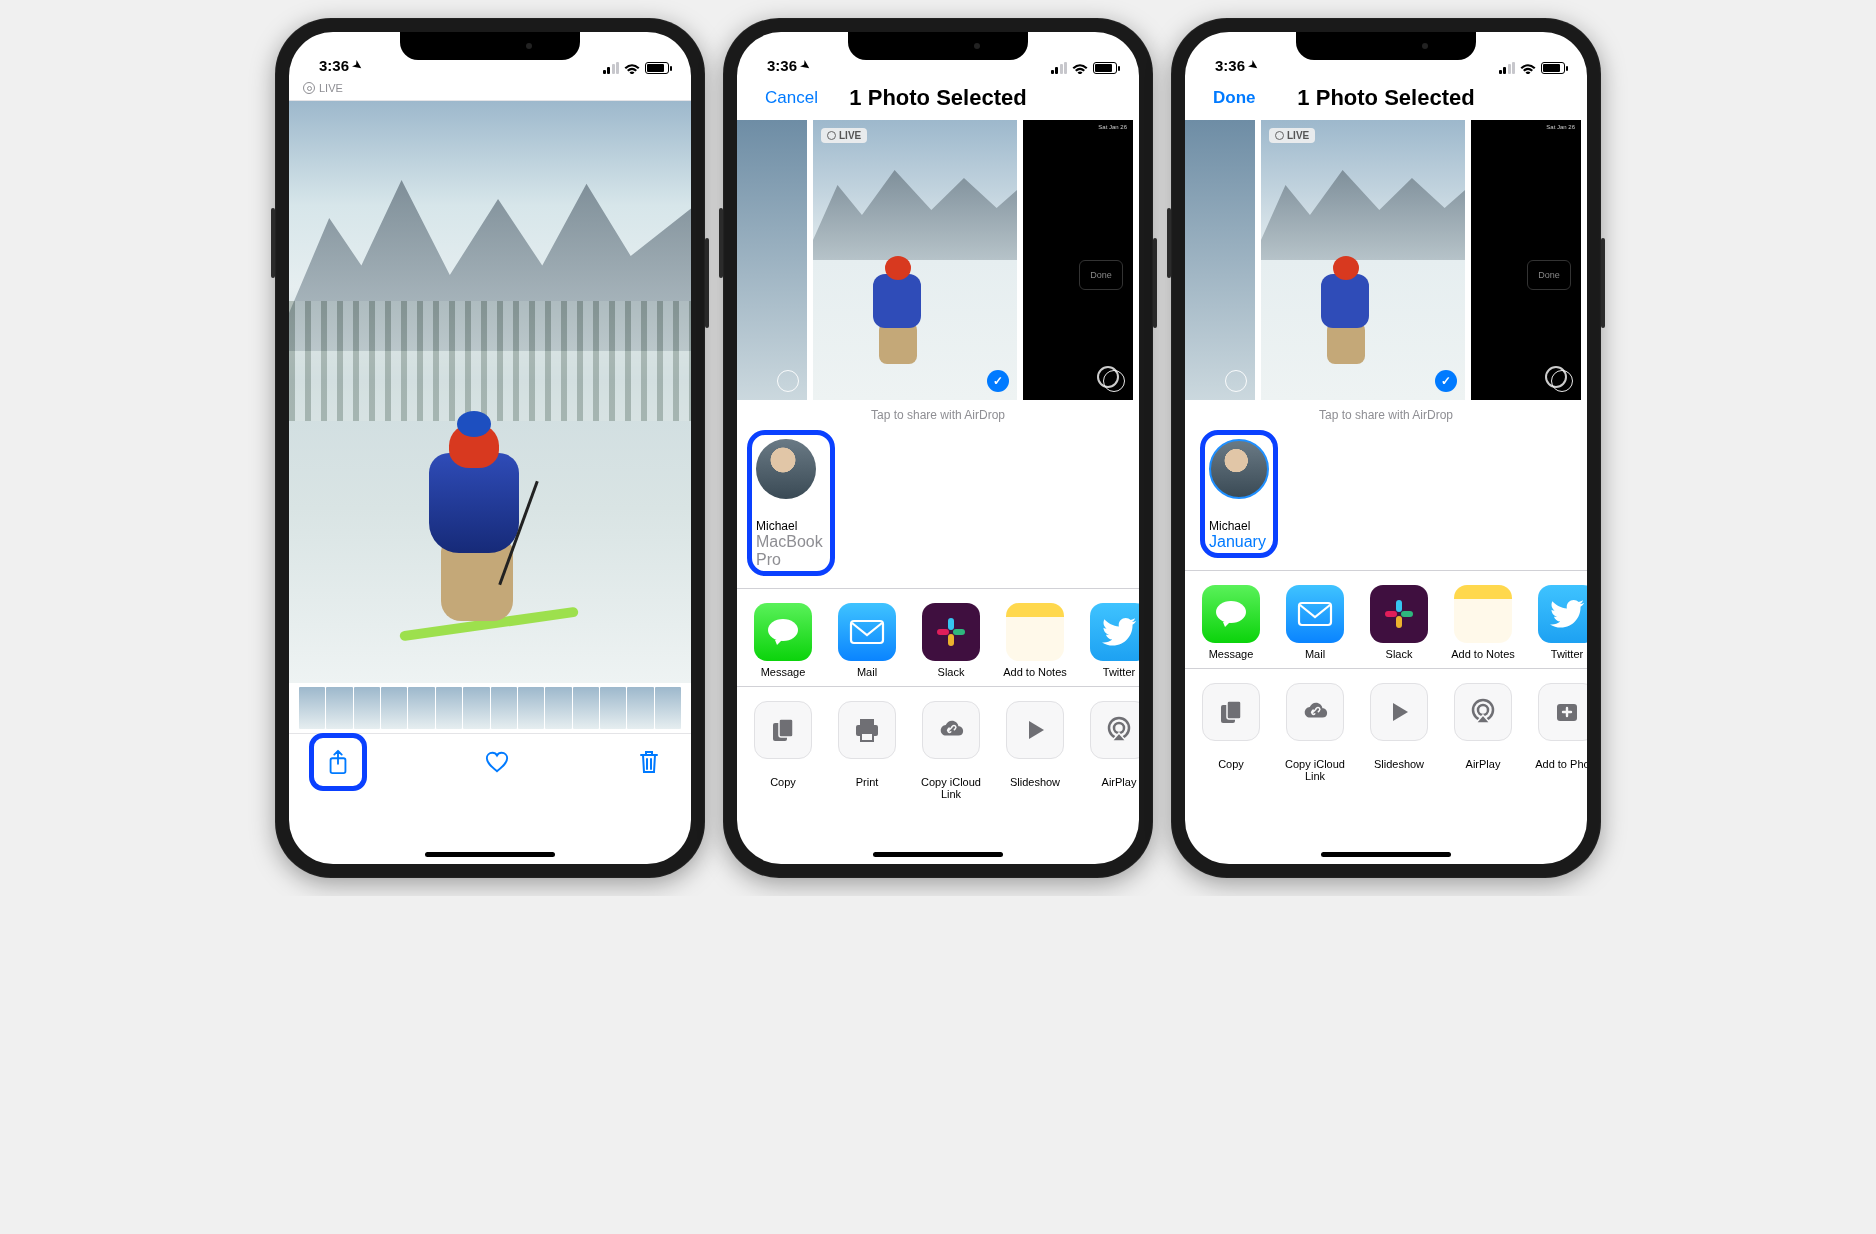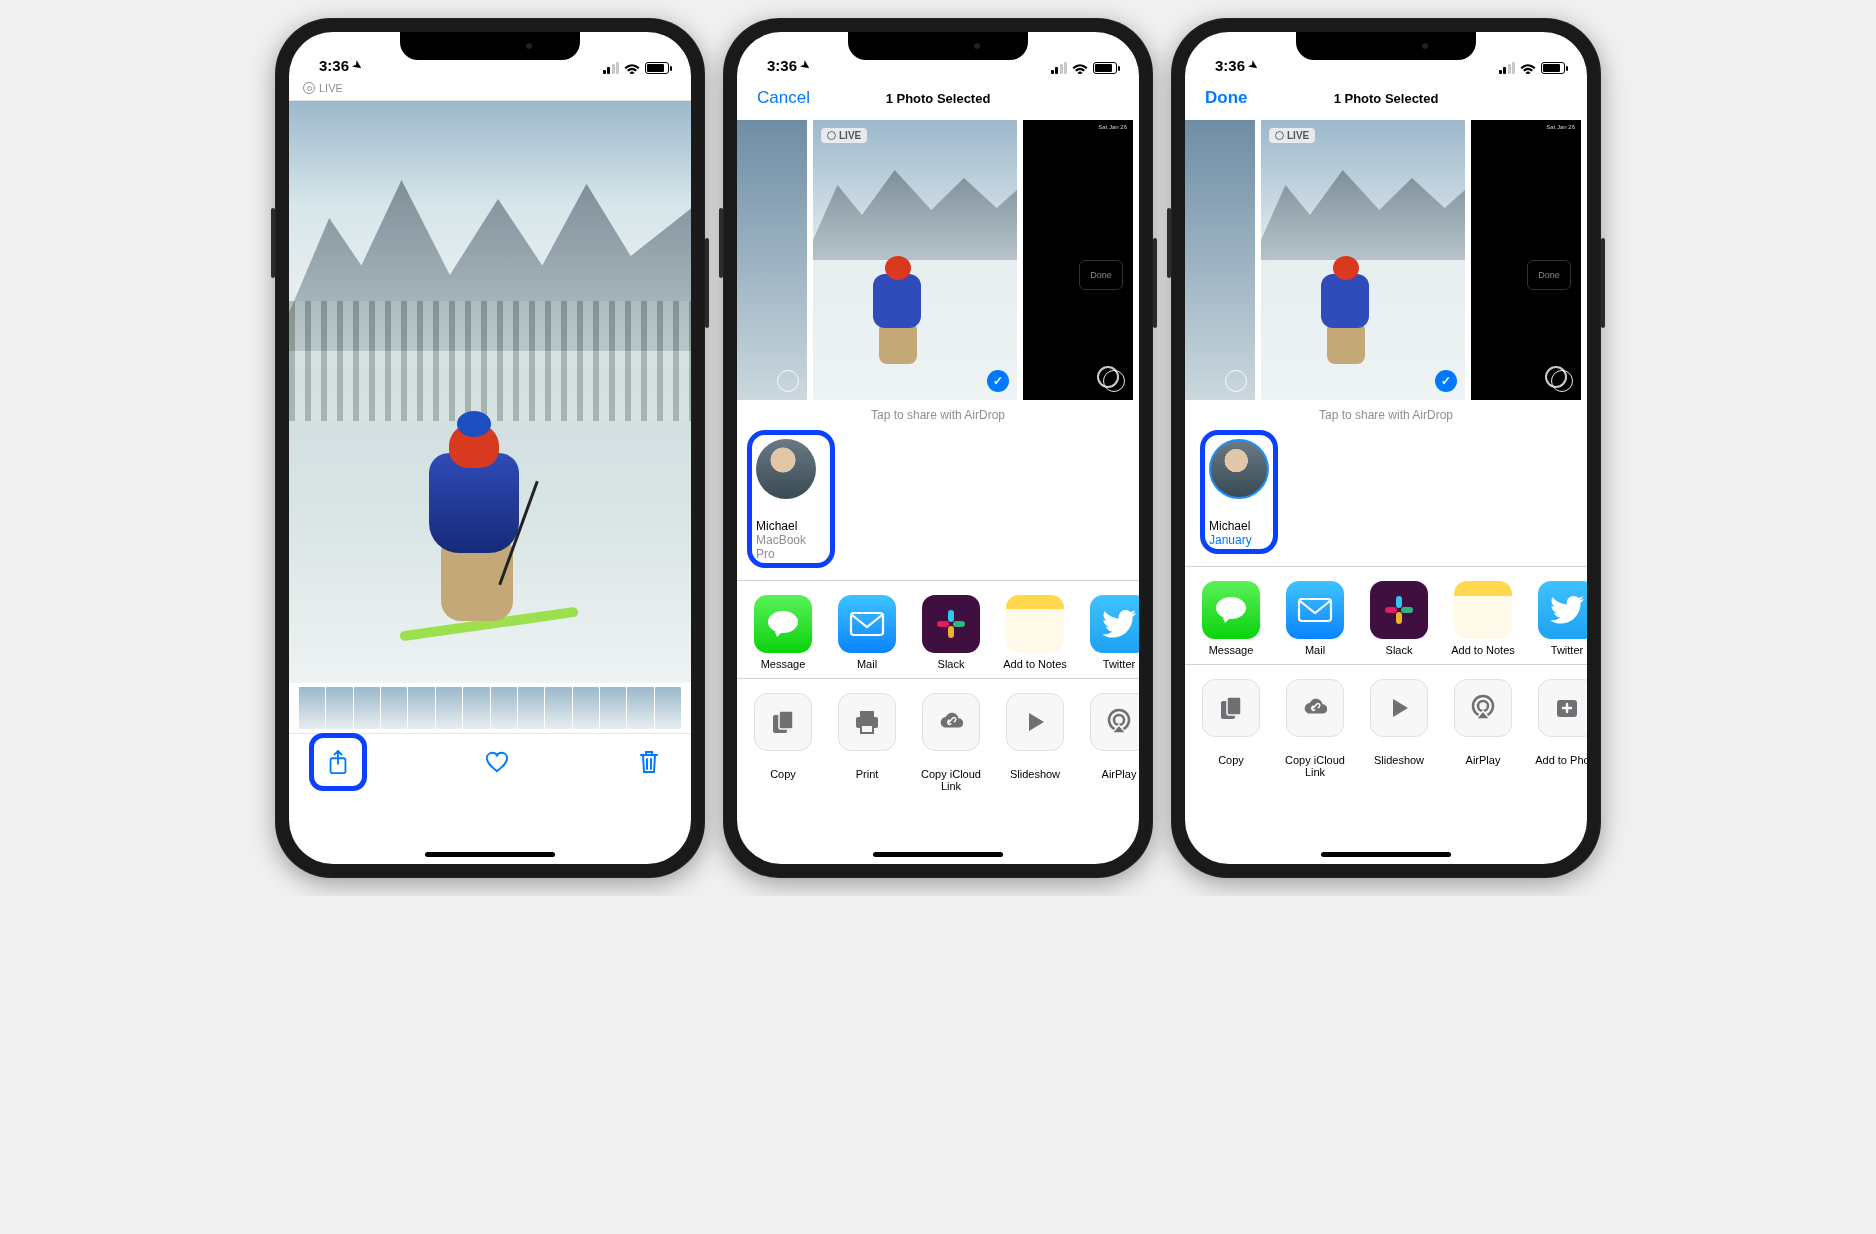--- a/index.html
+++ b/index.html
@@ -125,23 +125,23 @@
   .bottombar{
     height:56px;border-top:0.5px solid #e4e4e7;display:flex;align-items:center;justify-content:space-between;padding:0 20px;
   }
   .ibtn{color:#007aff;display:flex;align-items:center;justify-content:center;width:44px;height:44px;}
   .ibtn svg{width:24px;height:26px;}
   .highlight-ring{
     border:5px solid #0a40ff;border-radius:14px;padding:2px;
   }
 
   
-  .nav2{height:44px;display:flex;align-items:center;padding:0 20px;}
+  .nav2{height:44px;display:flex;align-items:center;padding:0 28px;}
   .nav2 .lbtn{color:#007aff;font-size:17px;min-width:60px;}
-  .nav2 .ctitle{flex:1;text-align:center;font-size:13px;font-weight:700;}
+  .nav2 .ctitle{flex:1;text-align:center;font-size:22px;font-weight:700;}
   .nav2 .rpad{min-width:60px;}
   .photorow{height:280px;display:flex;gap:6px;padding-left:0; background:#fff;}
   .photorow .ph{position:relative;border-radius:0;overflow:hidden;}
   .ph1{width:70px;background:linear-gradient(#6e8da5,#cbd8de);}
   .ph2{width:204px;background:linear-gradient(180deg,#9db8cc 0%,#e6eef0 50%,#eef3f3 100%);}
   .ph3{width:110px;background:#000;color:#888;font-size:8px;position:relative;}
   .ph .livebadge{
     position:absolute;top:8px;left:8px;background:rgba(240,240,240,.9);border-radius:4px;
     padding:2px 6px;font-size:10px;color:#555;display:flex;align-items:center;gap:3px;font-weight:600;
   }
@@ -152,21 +152,21 @@
   .ph3 .donebtn{position:absolute;right:10px;top:140px;width:44px;height:30px;border:1px solid #333;border-radius:6px;display:flex;align-items:center;justify-content:center;color:#888;font-size:9px;}
   .ph3 .recbtn{position:absolute;right:14px;bottom:12px;width:22px;height:22px;border:2px solid #ccc;border-radius:50%;}
 
   .hint{font-size:12px;color:#8e8e93;text-align:center;padding:8px 0;}
   .airdrop-row{padding:0 10px 12px;border-bottom:0.5px solid #d1d1d6;background:#fff;}
   .contact{display:inline-flex;flex-direction:column;align-items:center;width:88px;position:relative;}
   .contact .highlight{border:5px solid #0a40ff;border-radius:18px;padding:4px 4px 2px;}
   .avatar{width:60px;height:60px;border-radius:50%;background:radial-gradient(circle at 45% 35%, #e1c6a7 0 24%, transparent 25%), linear-gradient(#6a7a85,#3a4a55);background-color:#8a5a3a;position:relative;overflow:hidden;}
   .avatar.sending{border:2px solid #1f8fff;}
   .contact .name{font-size:12px;margin-top:20px;}
-  .contact .sub{font-size:12px;color:#8e8e93;}
+  .contact .sub{font-size:16px;color:#8e8e93;}
   .contact .sub.blue{color:#007aff;}
 
   .app-row, .act-row{
     display:flex;gap:20px;padding:14px 14px 8px;overflow:hidden;background:#fff;border-bottom:0.5px solid #d1d1d6;
   }
   .act-row{border-bottom:none;}
   .appitem{display:flex;flex-direction:column;align-items:center;width:64px;flex:0 0 auto;}
   .appicon{width:58px;height:58px;border-radius:13px;display:flex;align-items:center;justify-content:center;color:#fff;font-size:28px;}
   .appitem .lbl{font-size:11px;margin-top:5px;text-align:center;white-space:nowrap;}
   .ic-message{background:linear-gradient(#5af15a,#0bd30b);}

